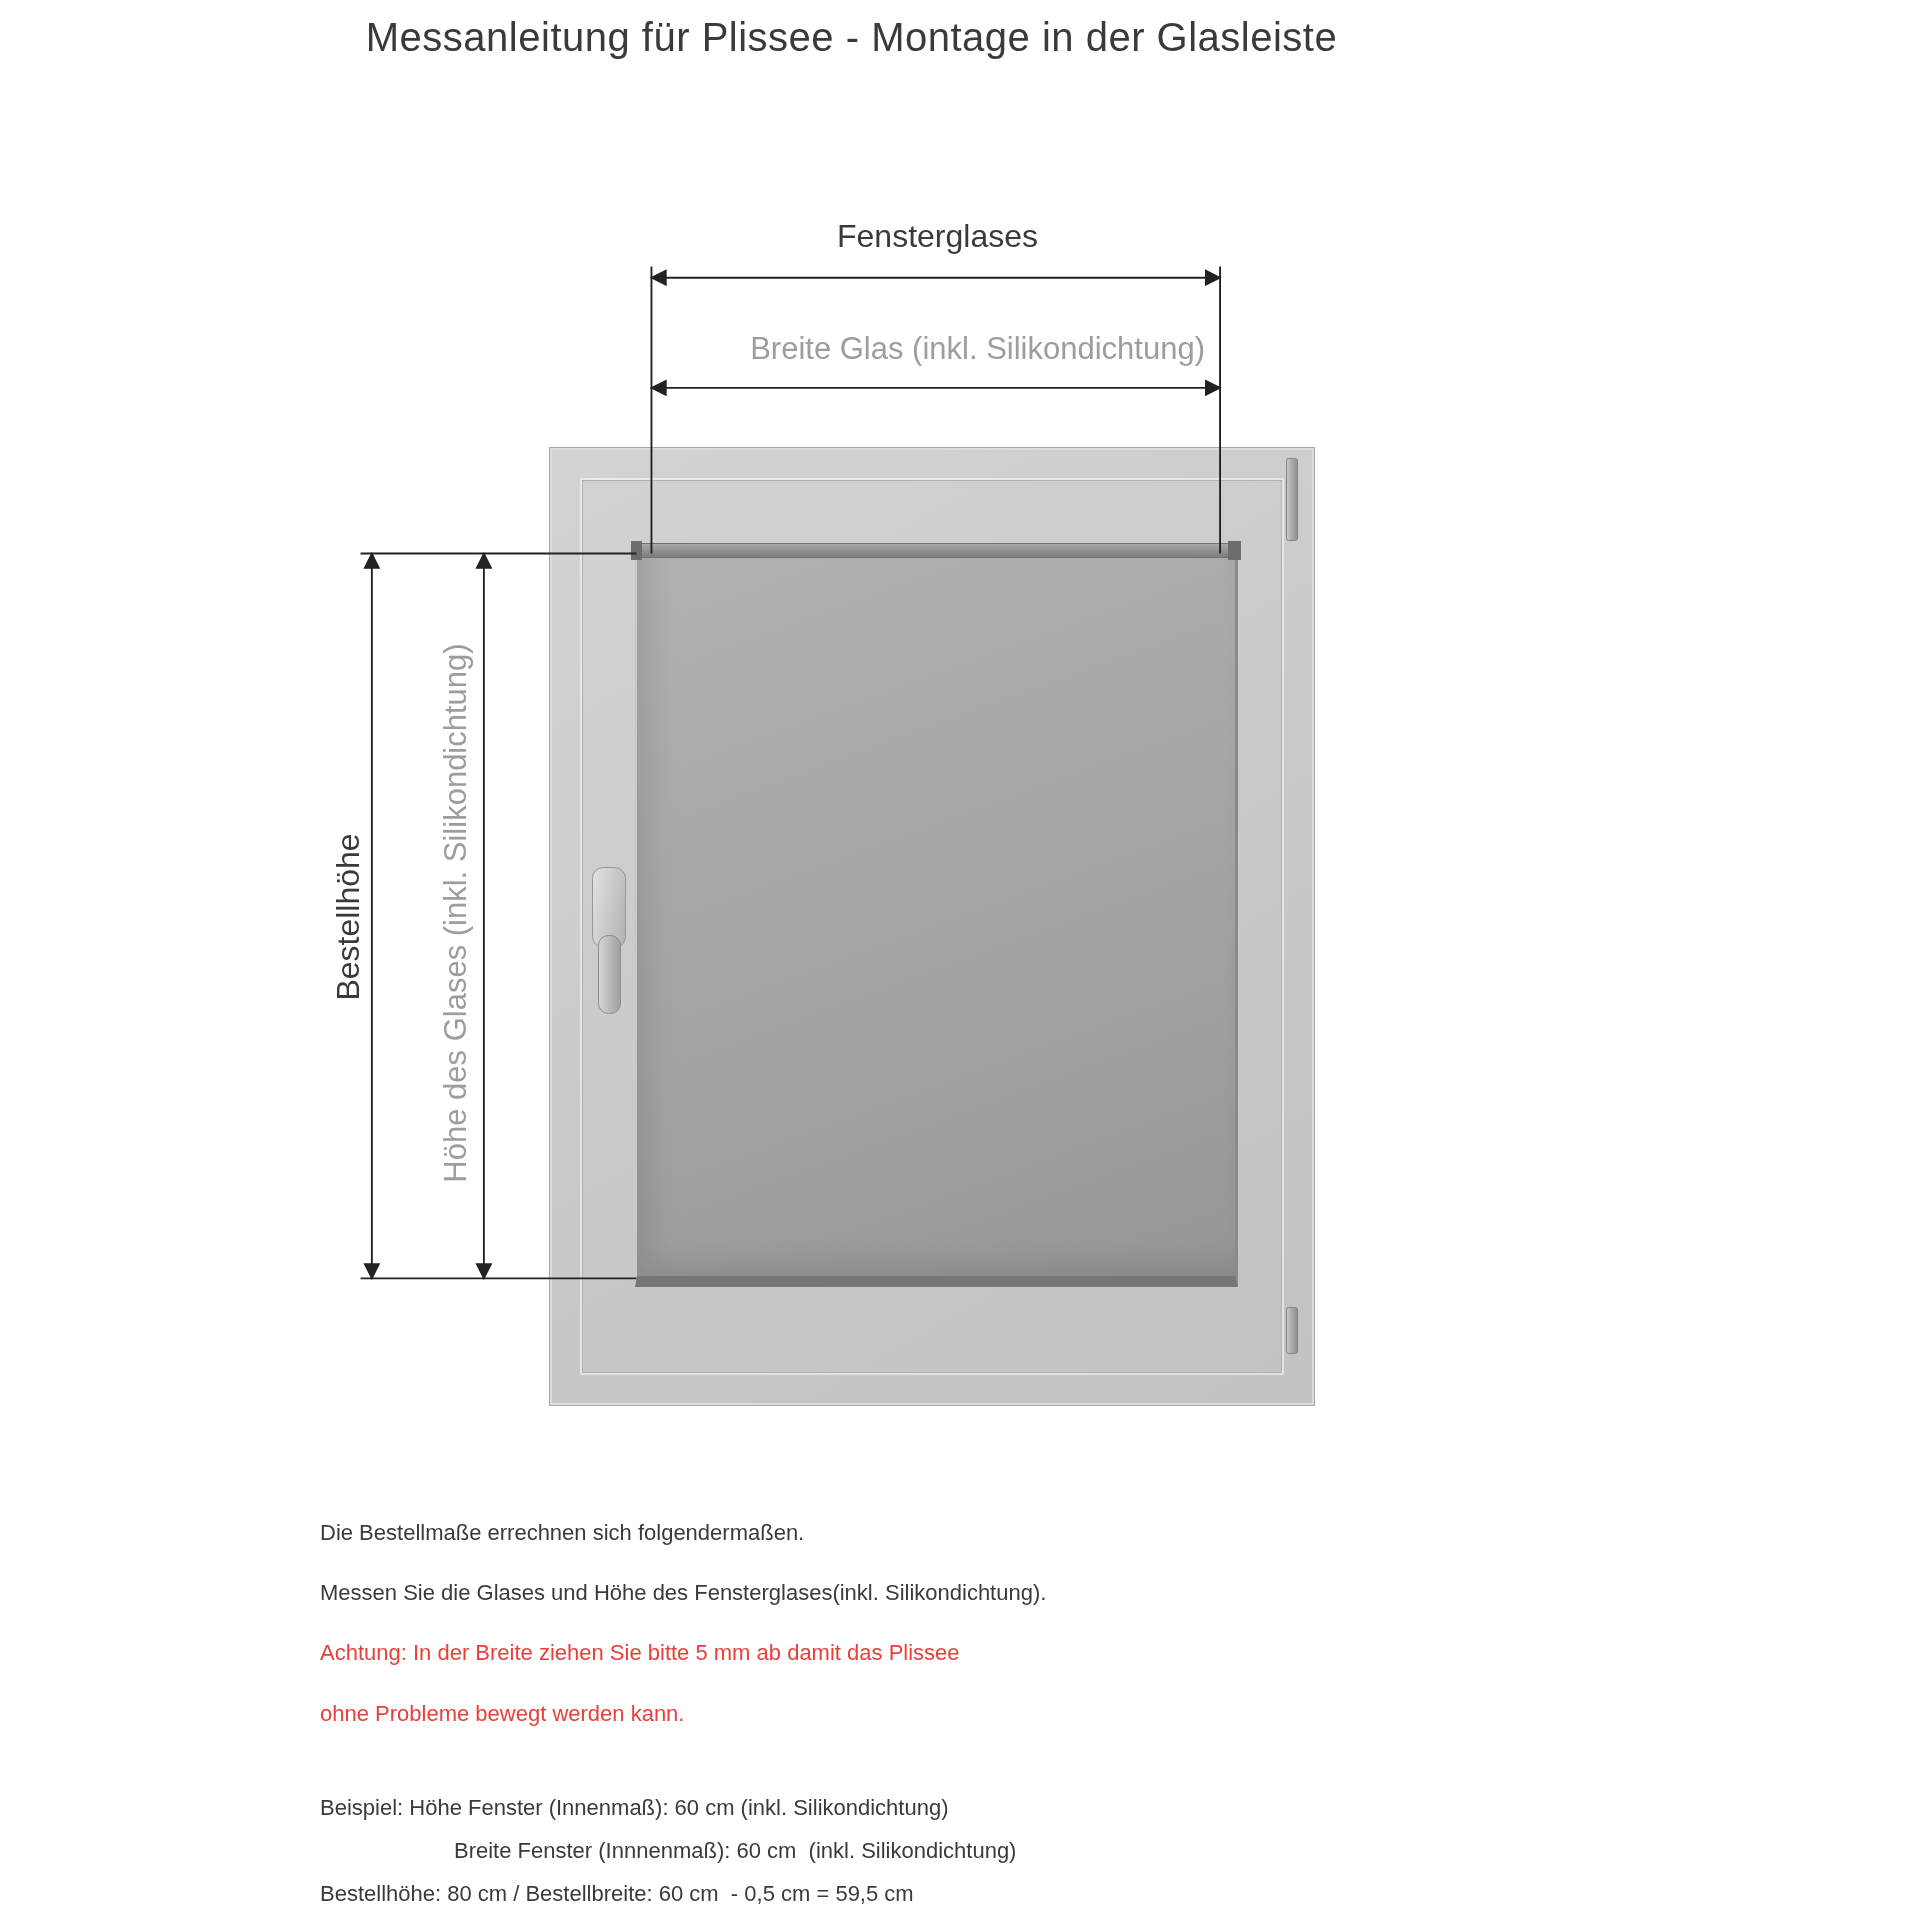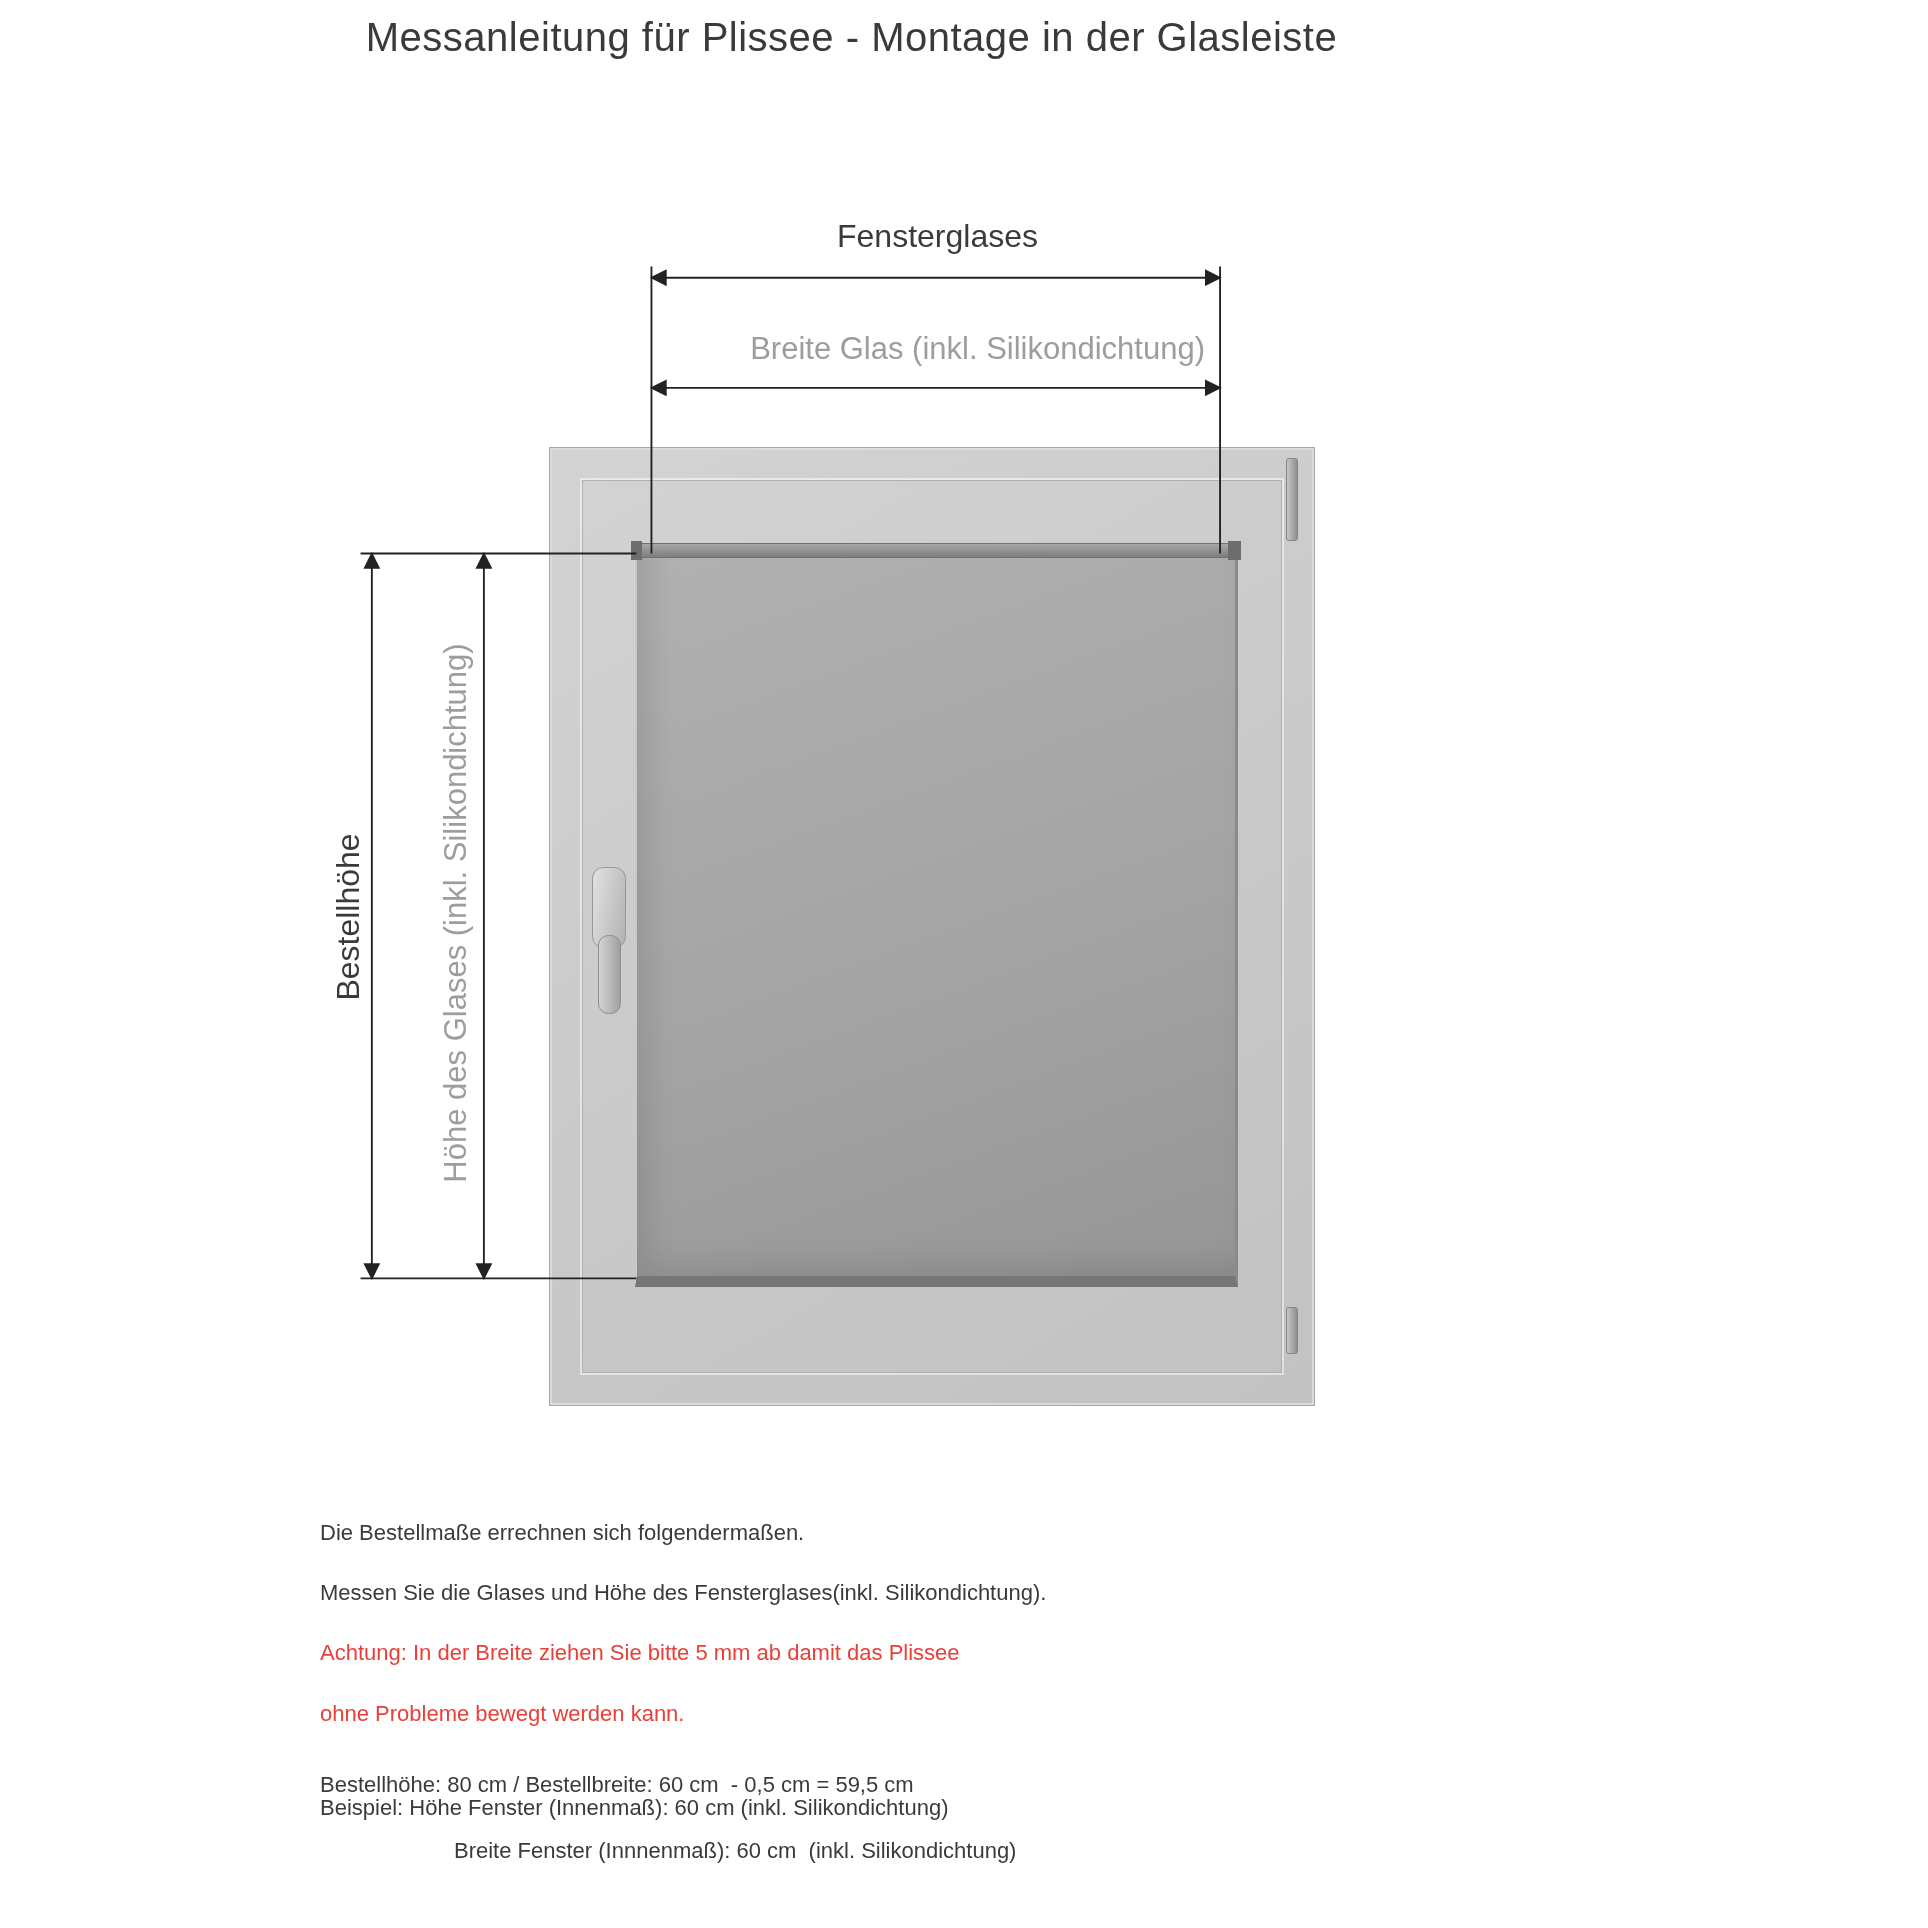--- a/index.html
+++ b/index.html
@@ -51,21 +51,21 @@
 
   
   .body-line { position:absolute; left:320px; font-size:22px; color:var(--text,#3a3a3a); white-space:pre;text-align:center; }
   .body-line.warning { color:var(--warning,#e84039); }
   #instr-1 { top:1520px; }
   #instr-2 { top:1580px; }
   #warn-1  { top:1640px; }
   #warn-2  { top:1701px; }
   #ex-1    { top:1795px; }
   #ex-2    { top:1838px; left:454px; }
-  #ex-3    { top:1772px; }
+  #ex-3    { top:1881px; }
 </style>
 </head>
 <body>
 
 <div id="page">
 
   <h1 id="title">Messanleitung für Plissee - Montage in der Glasleiste</h1>
 
   <div id="window-frame" class="abs">
     <div id="sash-line"></div>

